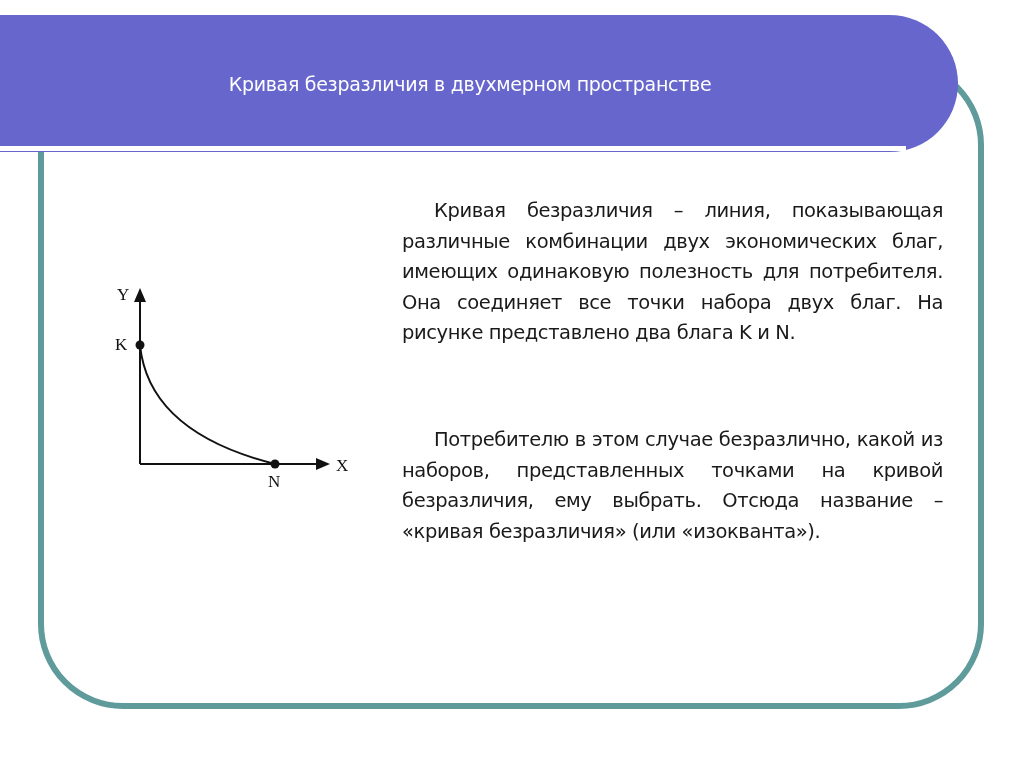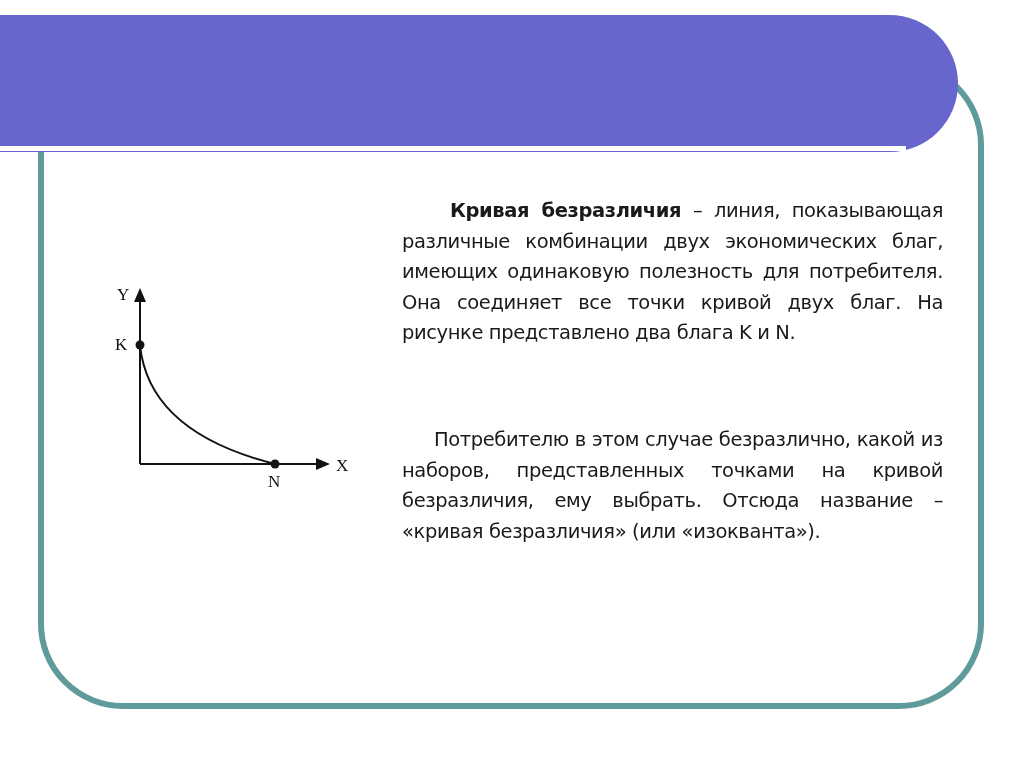--- a/index.html
+++ b/index.html
@@ -25,30 +25,31 @@
       position: absolute; left: 0; top: 131px; width: 906px; height: 5px; background: #ffffff;
     }
     .body-text {
       position: absolute; left: 402px; width: 541px; color: #1a1a1a;
       font-size: 19.5px; line-height: 30.5px; text-align: justify;
       font-family: "DejaVu Sans", sans-serif; letter-spacing: -0.4px;
     }
     .body-text p { margin: 0; text-indent: 32px; }
     .p1 { top: 196px; }
     .p2 { top: 425px; }
-    .term { font-weight: bold; margin-left: 16px; }
+    .term { font-weight: normal; }
     .diagram { position: absolute; left: 100px; top: 270px; width: 260px; height: 220px; }
     .diagram text { font-family: "Liberation Serif", serif; font-size: 17px; fill: #111; }
   </style>
 </head>
 <body>
 
 <div class="frame"></div>
 
 <div class="header">
+  <div class="header-title">Кривая безразличия в двухмерном пространстве</div>
   <div class="header-rule"></div>
 </div>
 
 <svg class="diagram" viewBox="0 0 260 220" width="260" height="220">
 
   <line x1="40" y1="194" x2="40" y2="30" stroke="#111" stroke-width="2"></line>
   <polygon points="34,32 46,32 40,18" fill="#111"></polygon>
 
   <line x1="40" y1="194" x2="218" y2="194" stroke="#111" stroke-width="2"></line>
   <polygon points="216,188 216,200 230,194" fill="#111"></polygon>
@@ -58,18 +59,18 @@
   <circle cx="40" cy="75" r="4.5" fill="#111"></circle>
   <circle cx="175" cy="194" r="4.5" fill="#111"></circle>
 
   <text x="17" y="30">Y</text>
   <text x="236" y="201">X</text>
   <text x="15" y="80">K</text>
   <text x="168" y="217">N</text>
 </svg>
 
 <div class="body-text p1">
-  <p><span class="term">Кривая безразличия</span><span> – линия, показывающая различные комбинации двух экономических благ, имеющих одинаковую полезность для потребителя. Она соединяет все точки кривой двух благ. На рисунке представлено два блага K и N.</span></p>
+  <p><span class="term">Кривая безразличия</span><span> – линия, показывающая различные комбинации двух экономических благ, имеющих одинаковую полезность для потребителя. Она соединяет все точки набора двух благ. На рисунке представлено два блага K и N.</span></p>
 </div>
 
 <div class="body-text p2">
   <p>Потребителю в этом случае безразлично, какой из наборов, представленных точками на кривой безразличия, ему выбрать. Отсюда название – «кривая безразличия» (или «изокванта»).</p>
 </div>
 
 </body></html>

